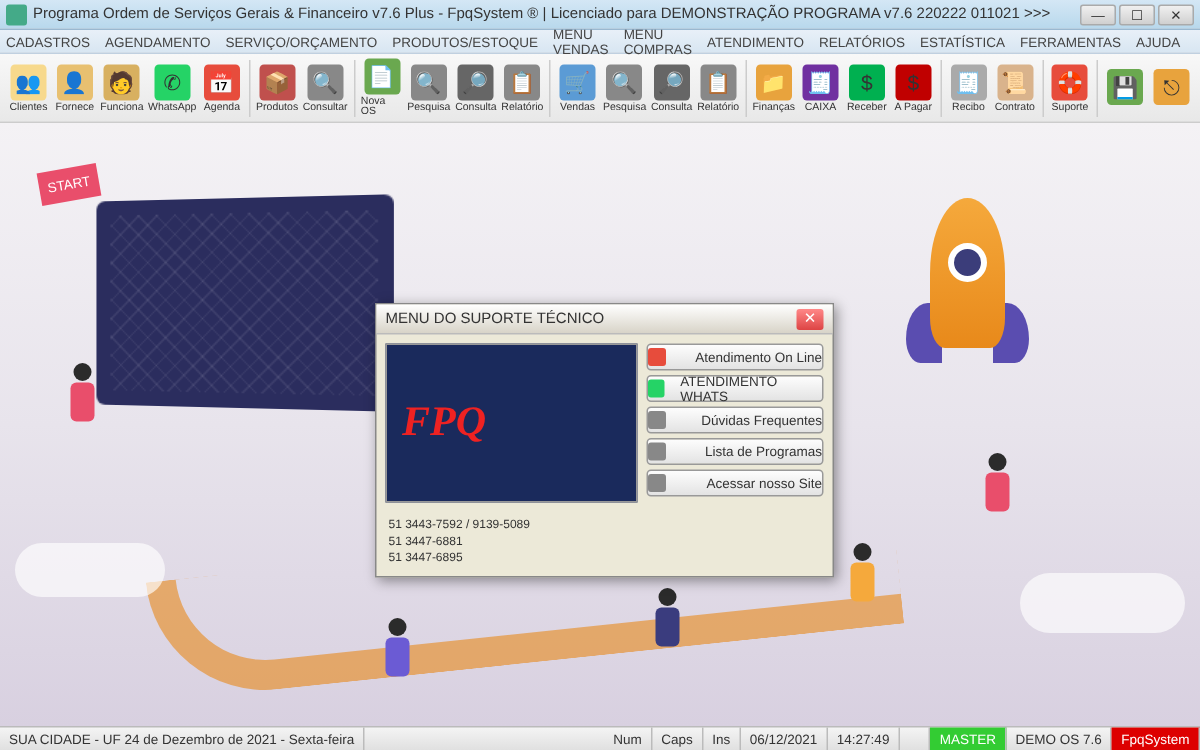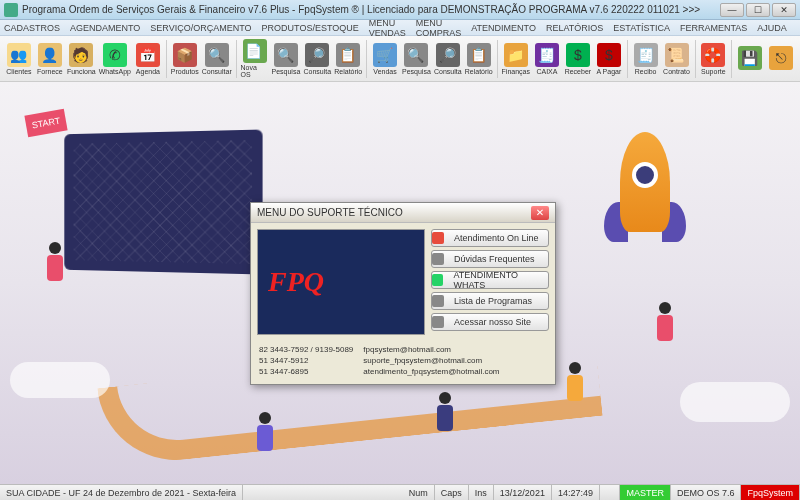--- a/index.html
+++ b/index.html
@@ -51,21 +51,21 @@
 
 
 .dialog { position: absolute; left: 250px; top: 120px; width: 306px; background: #ece9d8; border: 1px solid #888; box-shadow: 2px 2px 8px rgba(0,0,0,.4); font-size: 10px; }
 .dialog .dtitle { height: 20px; background: linear-gradient(#fff,#d8d4c8); padding: 0 6px; display: flex; align-items: center; font-size: 10px; color: #333; border-bottom: 1px solid #bbb; }
 .dialog .dtitle .dclose { margin-left: auto; width: 18px; height: 14px; background: linear-gradient(#f88,#d44); color:#fff; text-align:center; font-size:10px; line-height:13px; border-radius:2px; cursor:pointer; }
 .dialog .dbody { padding: 6px; display: flex; gap: 6px; }
 .logo-box { width: 168px; height: 106px; background: #1a2a5c; border: 1px solid #999; display: flex; flex-direction: column; justify-content: center; padding-left: 10px; }
 .logo-box .fpq { font-family: cursive; font-style: italic; font-size: 28px; color: #e22; font-weight: bold; }
 .logo-box .sys { font-size: 22px; color: #fff; font-family: Georgia, serif; }
 .dbtns { display: flex; flex-direction: column; gap: 3px; flex: 1; }
-.dbtn { height: 18px; background: linear-gradient(#fdfdfd,#e3e3e3); border: 1px solid #999; border-radius: 3px; font-size: 9px; display: flex; align-items: center; justify-content: flex-start; gap: 10px; cursor: pointer; color:#333; }
+.dbtn { height: 18px; background: linear-gradient(#fdfdfd,#e3e3e3); border: 1px solid #999; border-radius: 3px; font-size: 9px; display: flex; align-items: center; justify-content: space-between; gap: 10px; cursor: pointer; color:#333; }
 .dbtn .bi { width:12px; height:12px; border-radius:2px; }
 .dfooter { padding: 4px 8px 8px; display: flex; gap: 10px; font-size: 8px; color: #333; }
 .dfooter .col { display: flex; flex-direction: column; gap: 2px; }
 .dfooter .exitcol { margin-left: auto; }
 .dfooter .dbtn { width: 112px; }
 
 
 .statusbar { position: absolute; bottom: 0; left: 0; right: 0; height: 16px; background: linear-gradient(#f4f4f4,#e0e0e0); border-top: 1px solid #bbb; display: flex; align-items: flex-start; font-size: 9px; color: #333; }
 .statusbar .cell { padding: 0 6px; border-right: 1px solid #bbb; height: 100%; display: flex; align-items: center; }
 .statusbar .spacer { flex: 1; }
@@ -249,57 +249,52 @@
     <div class="dbody">
       <div class="logo-box">
         <div class="fpq">FPQ</div>
       </div>
       <div class="dbtns" id="dialog-btns">
           <div class="dbtn">
             <span class="bi" style="background: rgb(231, 76, 60);"></span>
             <span>Atendimento On Line</span>
           </div>
           <div class="dbtn">
+            <span class="bi" style="background: rgb(37, 211, 102);"></span>
+            <span>ATENDIMENTO WHATS</span>
+          </div>
+          <div class="dbtn">
             <span class="bi" style="background: rgb(136, 136, 136);"></span>
             <span>Dúvidas Frequentes</span>
           </div>
           <div class="dbtn">
-            <span class="bi" style="background: rgb(37, 211, 102);"></span>
-            <span>ATENDIMENTO WHATS</span>
-          </div>
-          <div class="dbtn">
             <span class="bi" style="background: rgb(136, 136, 136);"></span>
             <span>Lista de Programas</span>
           </div>
           <div class="dbtn">
             <span class="bi" style="background: rgb(136, 136, 136);"></span>
             <span>Acessar nosso Site</span>
           </div>
         </div>
     </div>
     <div class="dfooter">
       <div class="col">
-        <span>82 3443-7592 / 9139-5089</span>
-        <span>51 3447-5912</span>
+        <span>51 3443-7592 / 9139-5089</span>
+        <span>51 3447-6881</span>
         <span>51 3447-6895</span>
-      </div>
-      <div class="col">
-        <span>fpqsystem@hotmail.com</span>
-        <span>suporte_fpqsystem@hotmail.com</span>
-        <span>atendimento_fpqsystem@hotmail.com</span>
       </div>
     </div>
   </div>
 </div>
 
 <div class="statusbar">
   <div class="cell">SUA CIDADE - UF 24 de Dezembro de 2021 - Sexta-feira</div>
   <div class="spacer"></div>
   <div class="cell">Num</div>
   <div class="cell">Caps</div>
   <div class="cell">Ins</div>
-  <div class="cell">13/12/2021</div>
+  <div class="cell">06/12/2021</div>
   <div class="cell">14:27:49</div>
   <div class="cell">&nbsp;&nbsp;&nbsp;</div>
   <div class="cell green">MASTER</div>
   <div class="cell">DEMO OS 7.6</div>
   <div class="cell fpq-cell">FpqSystem</div>
 </div>
 
 </body></html>

